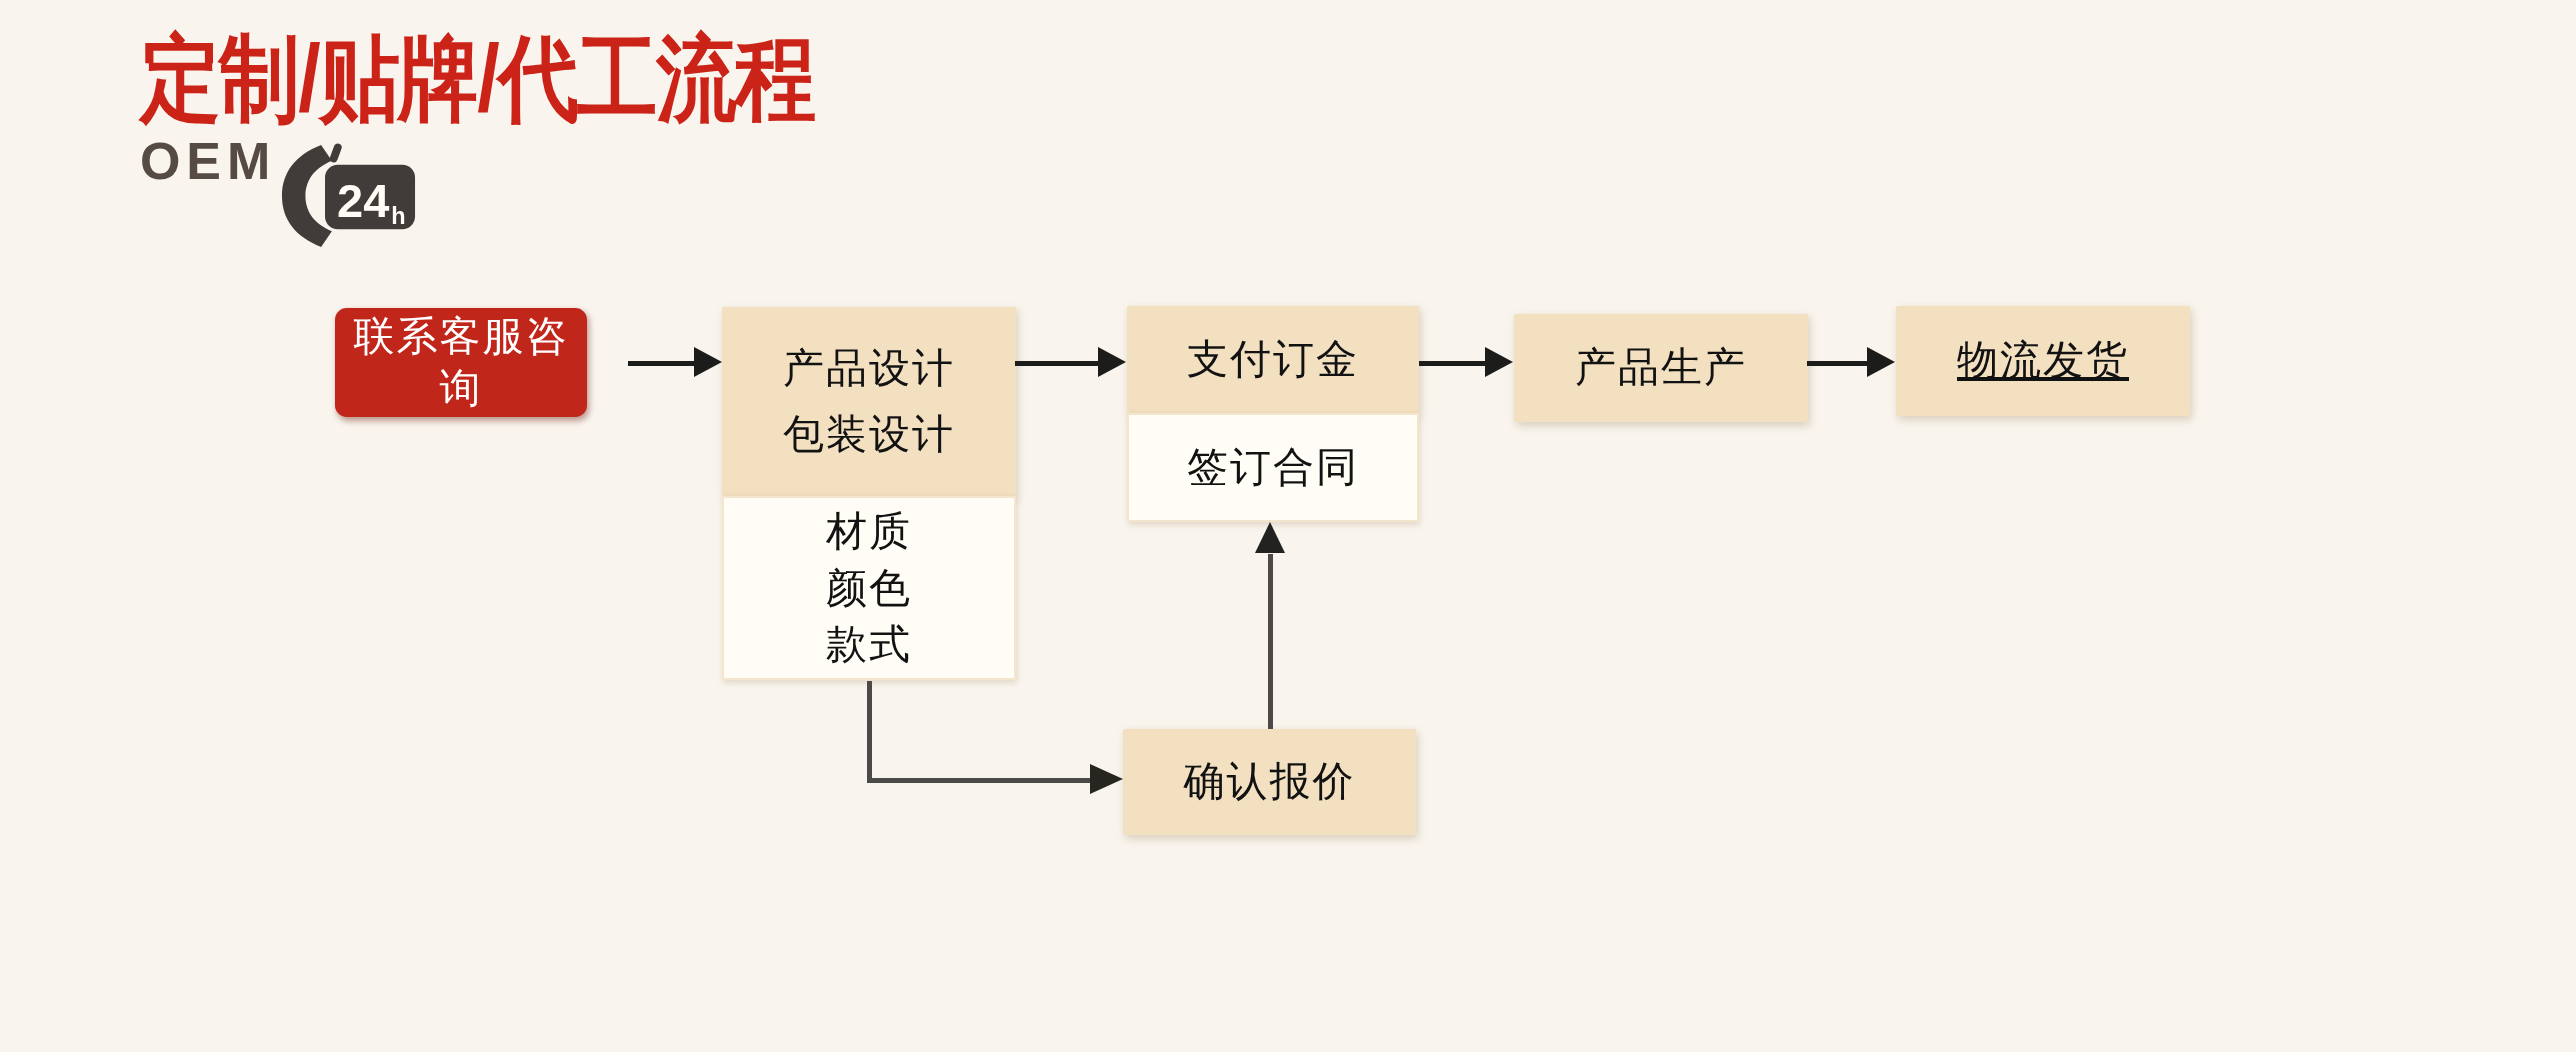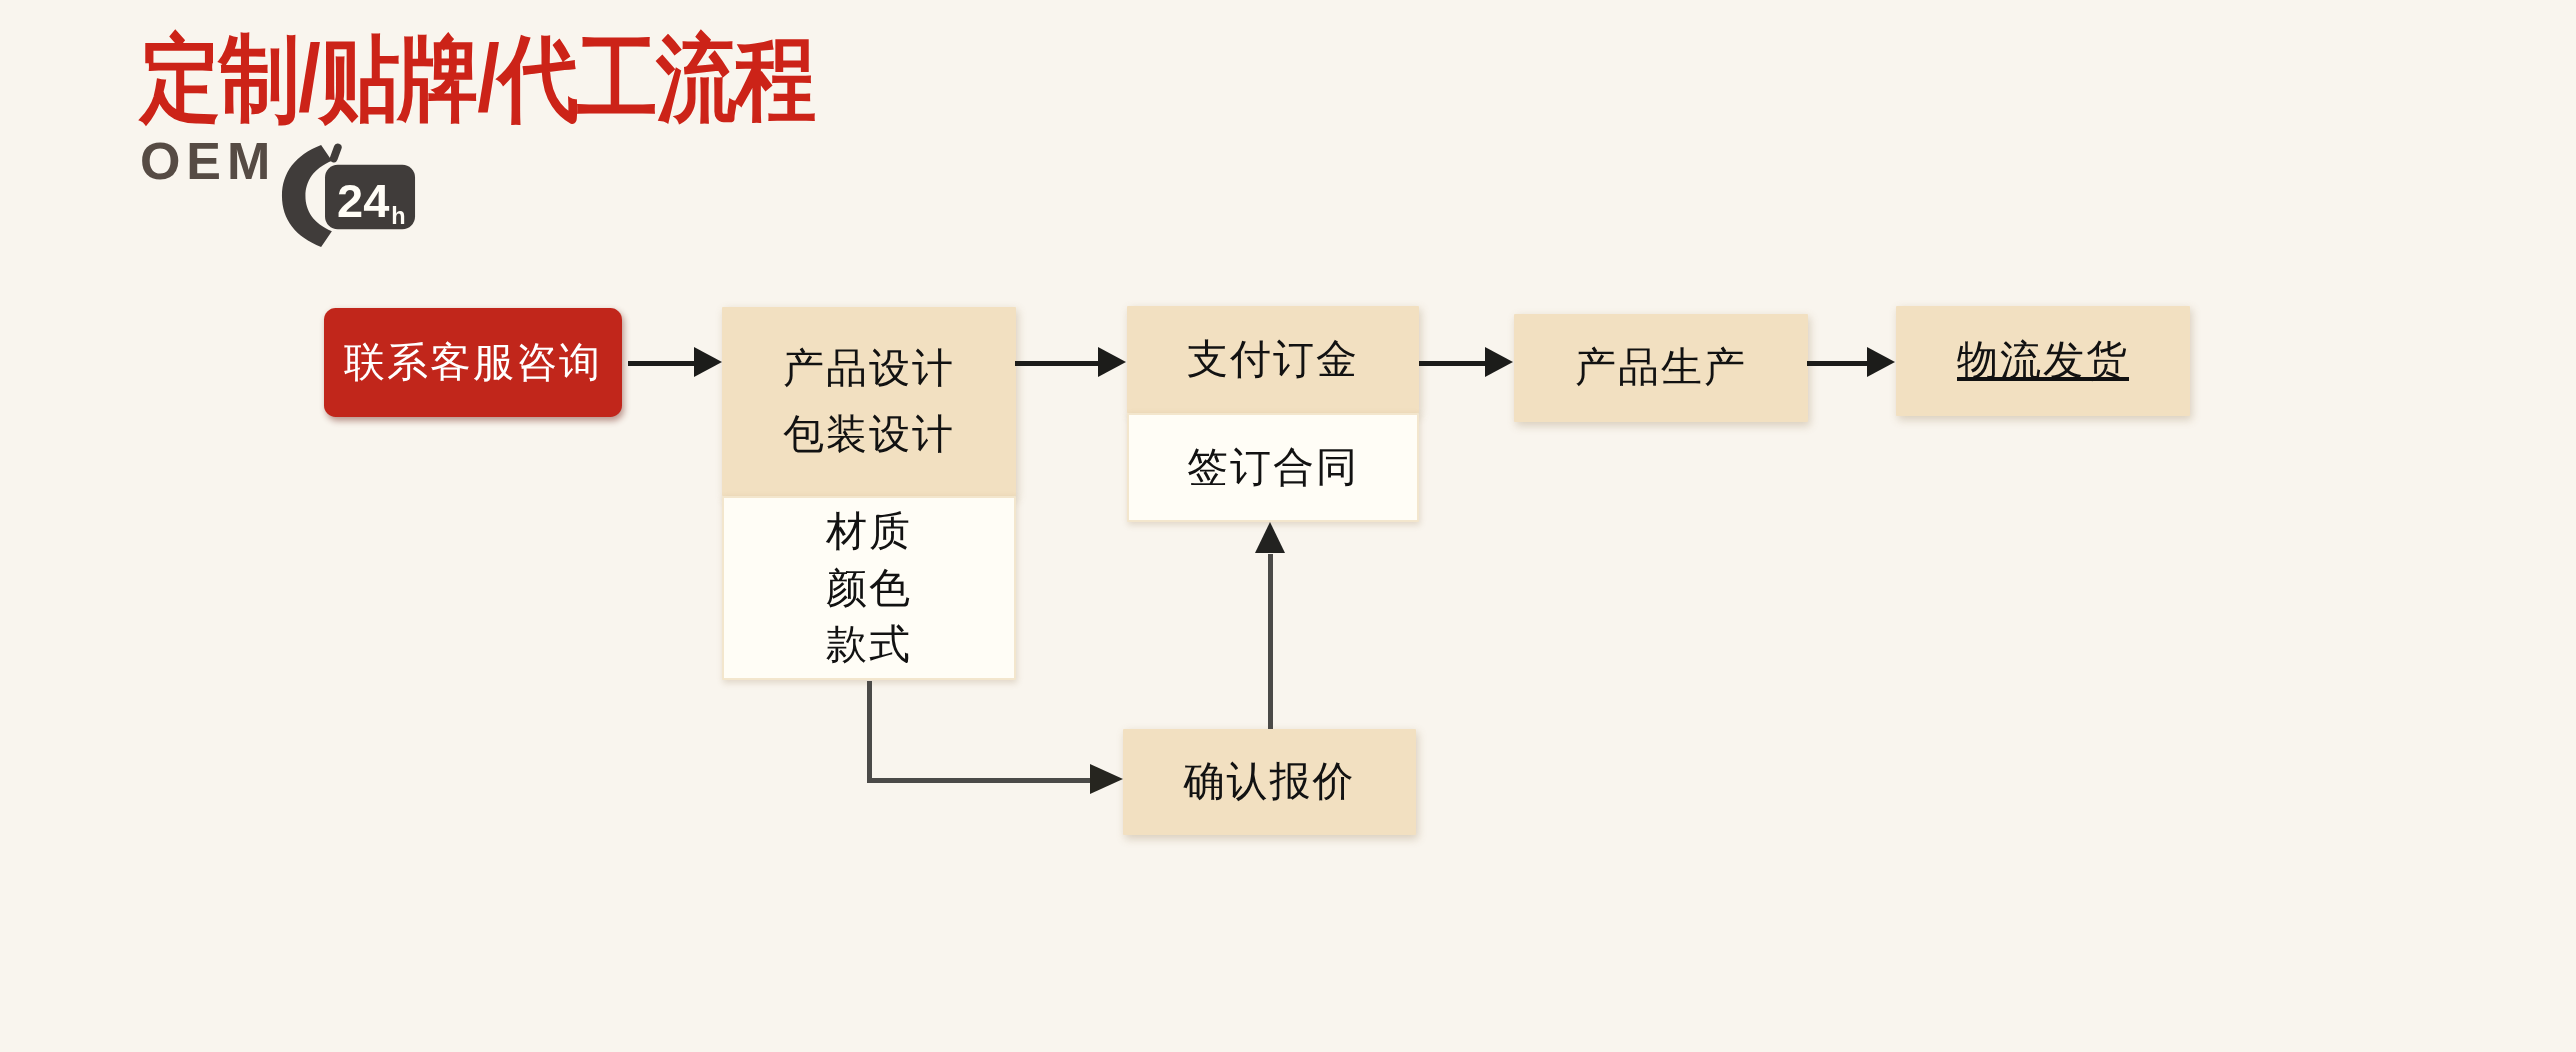--- a/index.html
+++ b/index.html
@@ -40,21 +40,21 @@
   .node.beige{
     background:#f2e0c1;
     box-shadow:2px 3.9px 8.8px rgba(140,110,70,.28);
   }
   .node.white{
     background:#fffdf6;border:2.9px solid #f3e6cd;
     box-shadow:1px 2.9px 6.8px rgba(140,110,70,.22);
   }
   .node .ln{display:block;}
 
-  #node-contact {left:324px; top:308px; width:298px; height:109px;}
+  #node-contact {left:335px; top:308px; width:252px; height:109px;}
   #node-design  {left:722px; top:307px; width:294px; height:189px; line-height:1.6;}
   #node-specs   {left:722px; top:496px; width:294px; height:184px; line-height:1.38;text-align:right;}
   #node-pay     {left:1127px;top:306px; width:292px; height:107px;}
   #node-contract{left:1127px;top:413px; width:292px; height:109px;text-align:right;}
   #node-produce {left:1514px;top:306px; width:294px; height:108px;margin-top:8px;}
   #node-ship    {left:1896px;top:306px; width:294px; height:110px;text-decoration:underline;}
   #node-quote   {left:1123px;top:729px; width:293px; height:106px;}
 
   
   .arr-h{position:absolute;height:4.9px;background:#1c1c1a;top:361px;}

